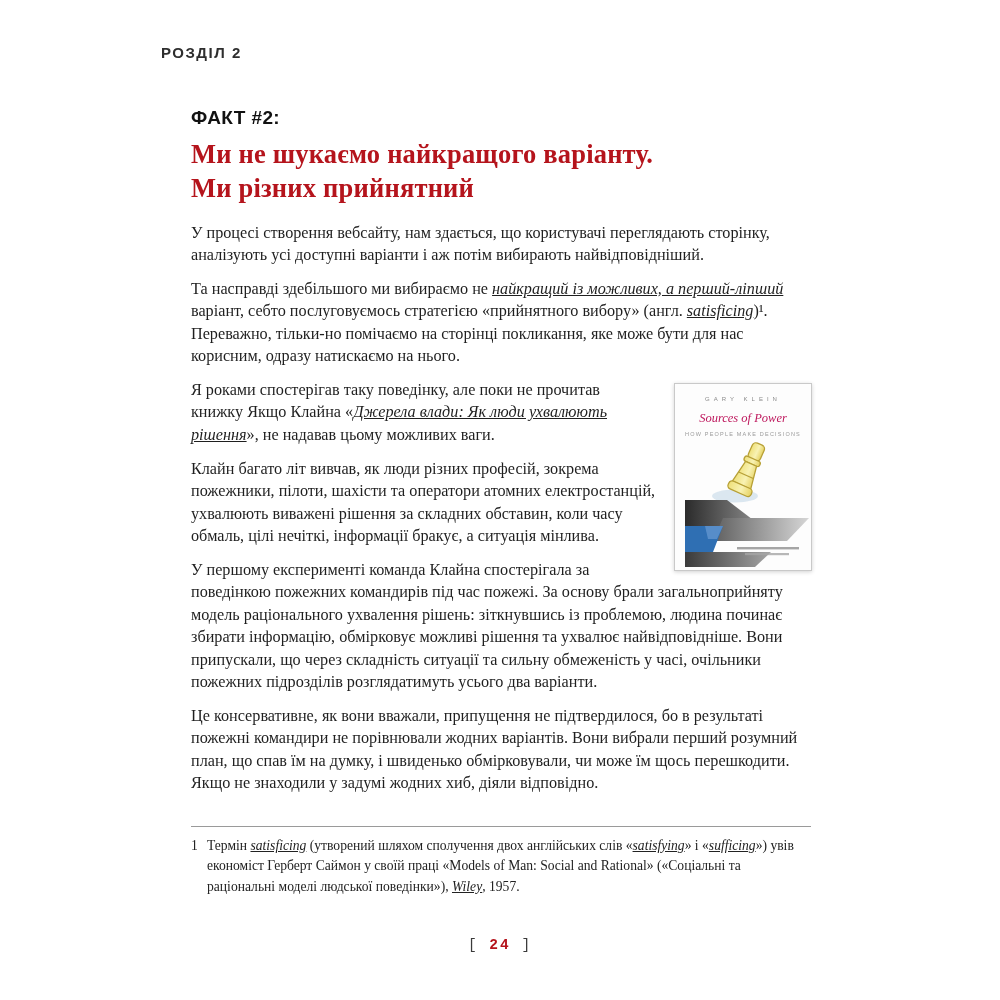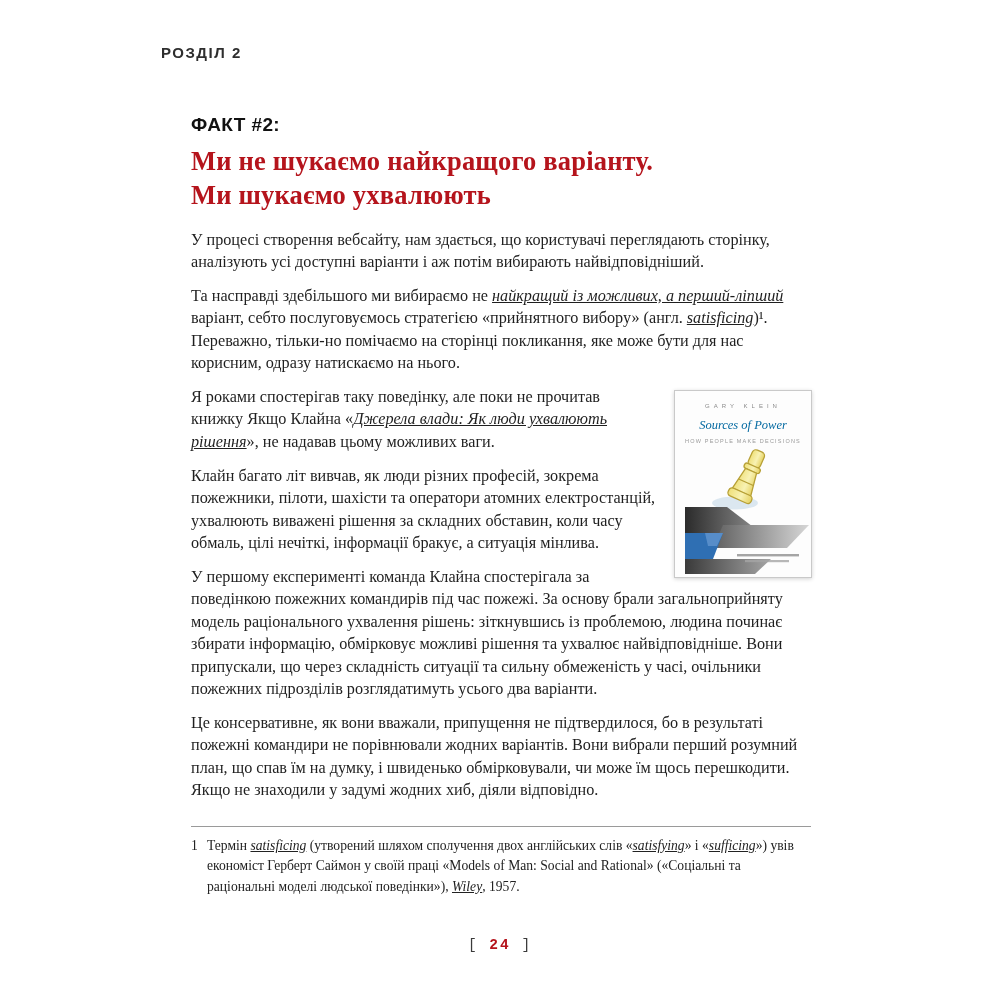--- a/index.html
+++ b/index.html
@@ -16,21 +16,21 @@
     font-family:"Liberation Sans", sans-serif;
     font-size:15px;font-weight:600;letter-spacing:1.5px;
     color:#2e2e2e;
   }
   .main-col{
     position:absolute;left:191px;top:102px;width:621px;
   }
   .fact-label{
     font-family:"Liberation Sans", sans-serif;
     font-size:19px;font-weight:700;color:#111;
-    margin:12px 0 8px 0;letter-spacing:0.4px;
+    margin:5px 0 8px 0;letter-spacing:0.4px;
   }
   .main-title{
     font-family:Liberation Serif, serif;
     font-size:26.5px;font-weight:700;line-height:1.3;
     color:#b5141c;margin:0 0 16px 0;letter-spacing:0.2px;
   }
   .body-text p{
     margin:4px 0 11px 0;
     font-size:16.2px;line-height:1.39;
     text-align:left;
@@ -51,21 +51,21 @@
   .cover-author{
     position:relative;
     margin-top:12px;text-align:center;
     font-family:"Liberation Sans", sans-serif;
     font-size:6px;letter-spacing:4px;color:#8a8a8a;
   }
   .cover-title{
     position:relative;
     margin-top:9px;text-align:center;
     font-family:"Liberation Serif", serif;font-style:italic;
-    font-size:12.5px;color:#0369a1;
+    font-size:12.5px;color:#be185d;
   }
   .cover-subtitle{
     position:relative;
     margin-top:5px;text-align:center;
     font-family:"Liberation Sans", sans-serif;
     font-size:5.5px;letter-spacing:1.2px;color:#9a9a9a;
   }
   
   .footnote-block{
     position:absolute;left:191px;top:826px;width:620px;
@@ -89,21 +89,21 @@
 </style>
 </head>
 <body>
 
 <div class="page">
 
   <div class="chapter-label">РОЗДІЛ 2</div>
 
   <div class="main-col">
     <h3 class="fact-label">ФАКТ #2:</h3>
-    <h1 class="main-title"><span>Ми не шукаємо найкращого варіанту.</span><br><span>Ми шукаємо ухвалюють</span></h1>
+    <h1 class="main-title"><span>Ми не шукаємо найкращого варіанту.</span><br><span>Ми різних прийнятний</span></h1>
 
     <div class="body-text" id="body-text">
 
       <p><span>У процесі створення вебсайту, нам здається, що користувачі переглядають сторінку, аналізують усі доступні варіанти і аж потім вибирають найвідповідніший.</span></p>
         <p><span>Та насправді здебільшого ми вибираємо не </span><span class="it">найкращий із можливих, а перший-ліпший</span><span> варіант, себто послуговуємось стратегією «прийнятного вибору» (англ. </span><span class="it">satisficing</span><span>)¹. Переважно, тільки-но помічаємо на сторінці покликання, яке може бути для нас корисним, одразу натискаємо на нього.</span></p>
         <div class="book-cover" id="book-cover">
         <svg class="cover-graphic" viewBox="0 0 136 184" xmlns="http://www.w3.org/2000/svg">
           <defs>
             <linearGradient id="gDark" x1="0" y1="0" x2="1" y2="0">
               <stop offset="0" stop-color="#2b2b2b"></stop>

